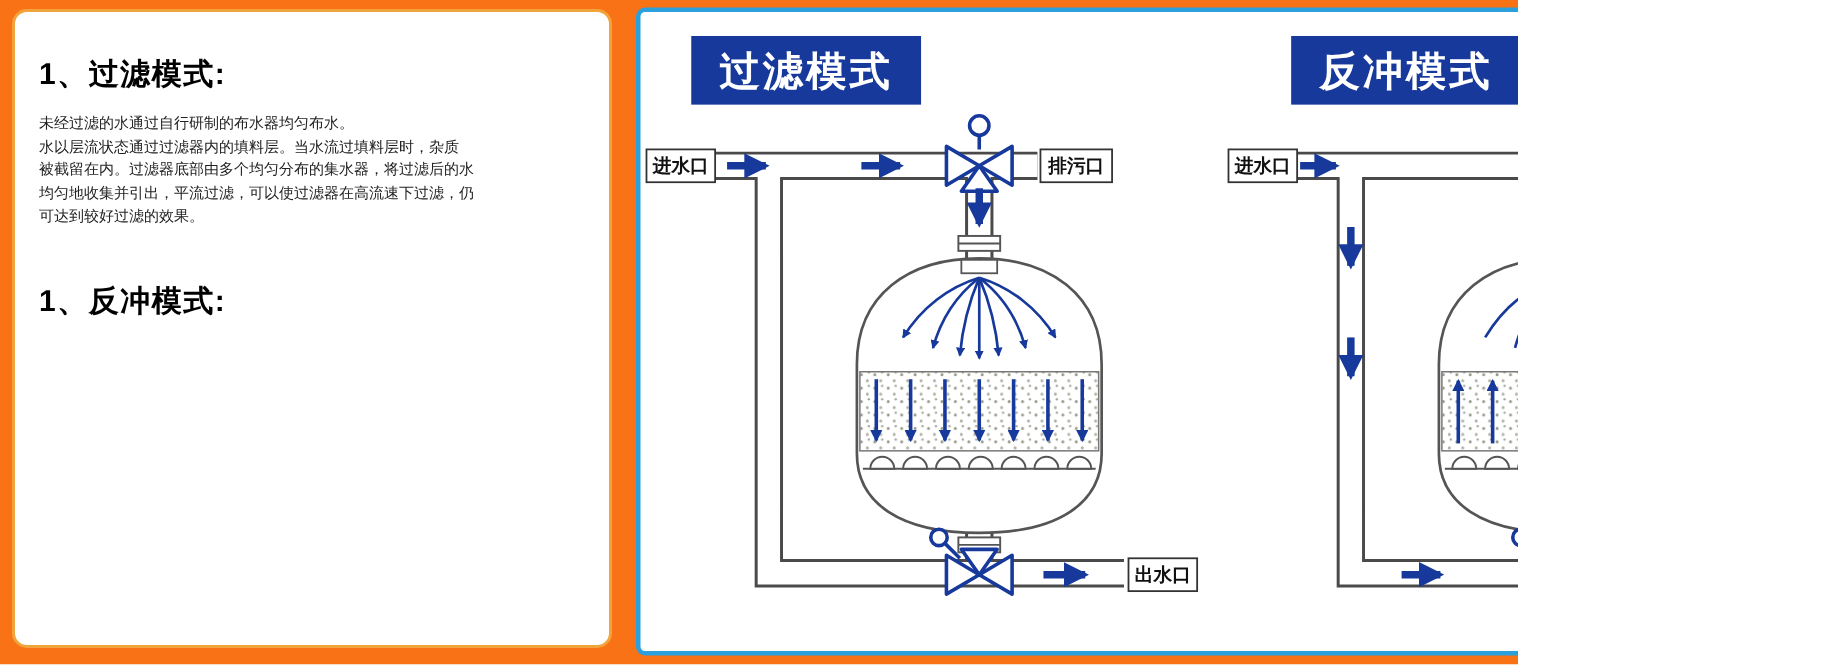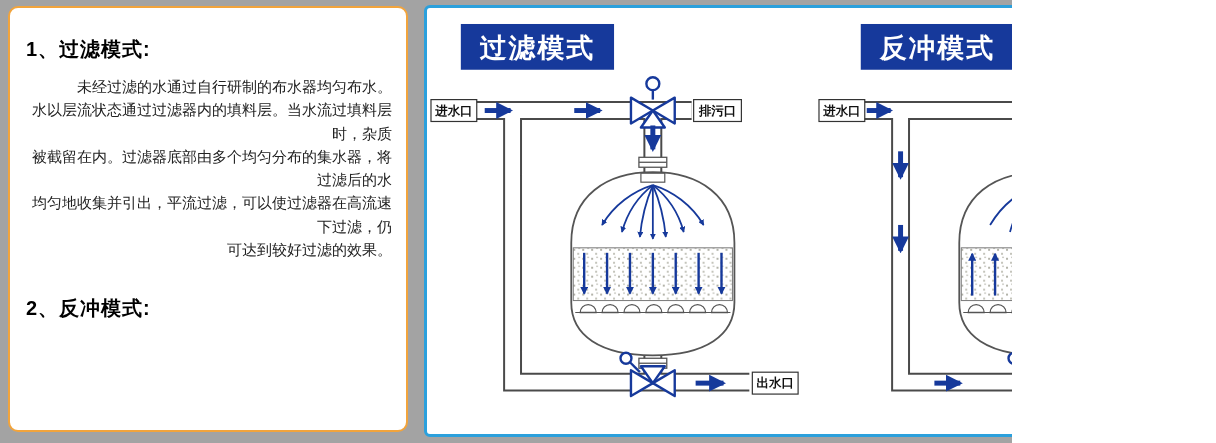--- a/index.html
+++ b/index.html
@@ -1,26 +1,26 @@
 <!DOCTYPE html>
 <html><head>
 <meta charset="utf-8">
 <style>
   html,body{margin:0;padding:0;background:#fff;}
   body{font-family:"Liberation Sans","DejaVu Sans",sans-serif;}
-  .stage{position:relative;width:1012px;height:443px;background:#a3a3a3;overflow:hidden;}
+  .stage{position:relative;width:1012px;height:443px;background:#f97316;overflow:hidden;}
 
   .text-panel{
     position:absolute;left:8px;top:6px;width:400px;height:426px;
     border:2px solid #f2a43c;border-radius:10px;background:#fff;
     box-sizing:border-box;padding:18px 14px 0 16px;
   }
   .sec-heading{font-size:20px;font-weight:bold;color:#000;margin:10px 0 12px 0;letter-spacing:1px;}
   .sec-heading.second{margin-top:34px;}
-  .sec-body{font-size:15px;color:#222;line-height:1.55;white-space:pre-line;margin:0;text-align:right;}
+  .sec-body{font-size:10px;color:#222;line-height:1.55;white-space:pre-line;margin:0;}
 
   .diagram-panel{
     position:absolute;left:424px;top:5px;width:786px;height:432px;
     border:3px solid #2ba0dc;border-radius:6px;background:#fff;
     box-sizing:border-box;display:flex;flex-direction:row;align-items:flex-start;
     justify-content:space-between;padding:6px 2px 0 2px;
   }
   svg{display:block;}
   .lblbox{fill:#fff;stroke:#333;stroke-width:1.2;}
   .lbltext{font-size:12.5px;fill:#111;font-weight:bold;}
@@ -32,21 +32,21 @@
 
 <div class="stage">
 
   <div class="text-panel">
     <div class="sec-heading">1、过滤模式:</div>
     <p class="sec-body">未经过滤的水通过自行研制的布水器均匀布水。
 水以层流状态通过过滤器内的填料层。当水流过填料层时，杂质
 被截留在内。过滤器底部由多个均匀分布的集水器，将过滤后的水
 均匀地收集并引出，平流过滤，可以使过滤器在高流速下过滤，仍
 可达到较好过滤的效果。</p>
-    <div class="sec-heading second">2、反冲模式:</div>
+    <div class="sec-heading second">1、反冲模式:</div>
   </div>
 
   <div class="diagram-panel">
 
     <svg viewBox="0 0 390 405" width="388" height="403">
       <defs>
         <marker id="ahF" viewBox="0 0 10 10" refX="8.5" refY="5" markerWidth="3.4" markerHeight="3.4" orient="auto">
           <path d="M0 0 L10 5 L0 10 Z" fill="#16399b"></path>
         </marker>
         <pattern id="stipF" width="9" height="9" patternUnits="userSpaceOnUse">

